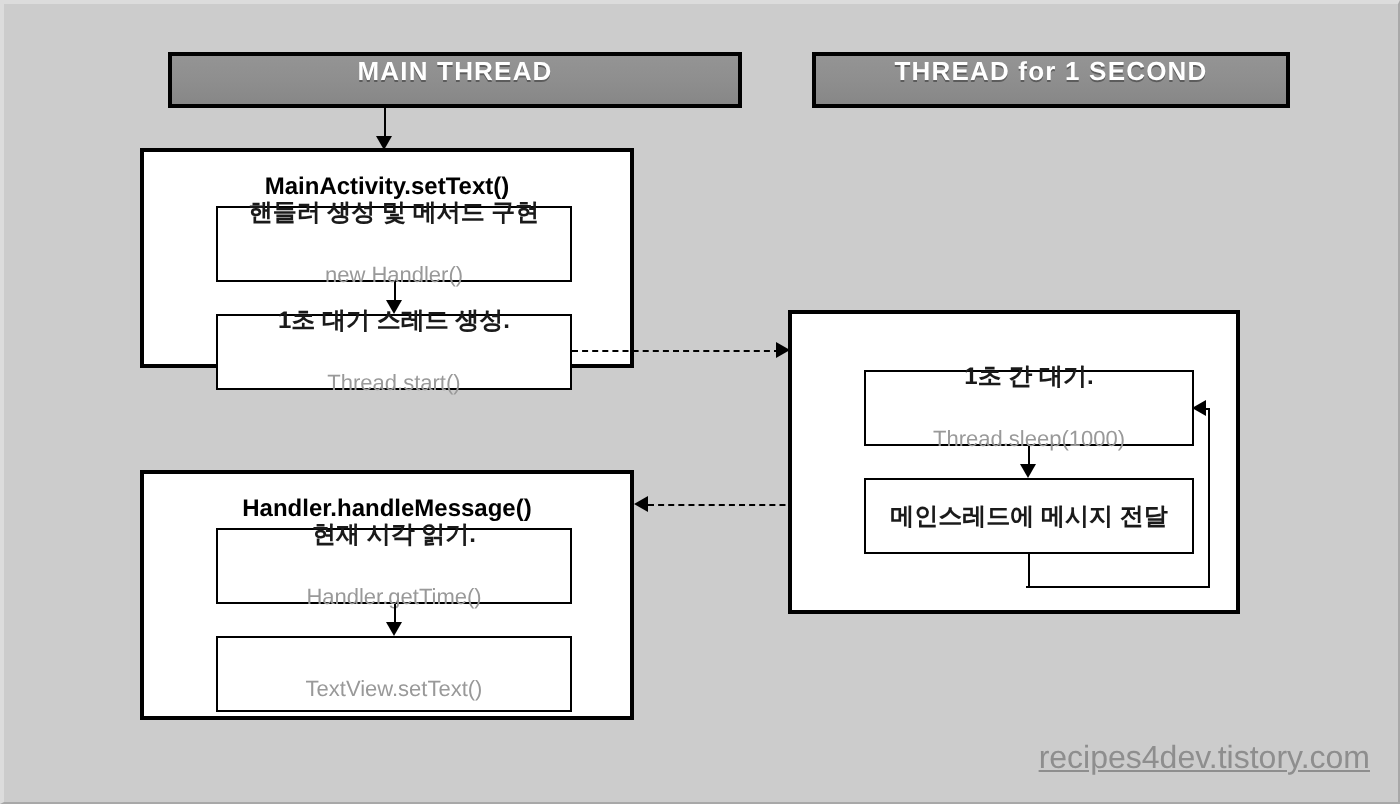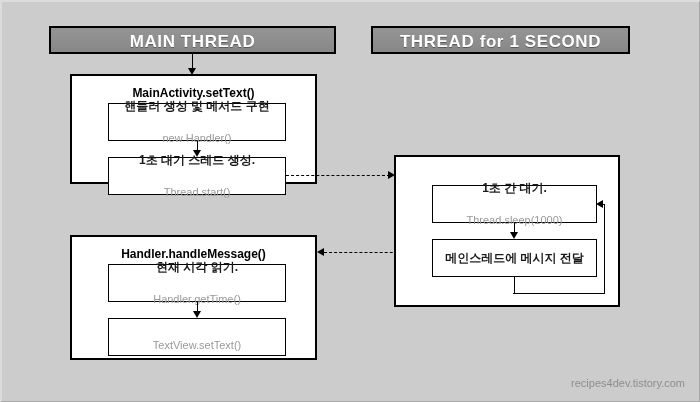--- a/index.html
+++ b/index.html
@@ -21,27 +21,28 @@
     font-family: "Liberation Sans", "DejaVu Sans", sans-serif;
   }
 
   
   .banner {
     position: absolute;
     box-sizing: border-box;
     border: 2px solid #000000;
     background: linear-gradient(to bottom, #949494 0%, #8f8f8f 45%, #878787 100%);
     color: #ffffff;
-    font-size: 17px;
+    font-size: 13px;
     font-weight: bold;
     letter-spacing: 0.6px;
     display: flex;
-    align-items: flex-end;
+    align-items: flex-start;
     justify-content: center;
     text-shadow: 0 1px 0 rgba(0,0,0,0.35);
+    margin-left: 35px;
   }
 
   
   .panel {
     position: absolute;
     box-sizing: border-box;
     background: #ffffff;
     border: 2px solid #000000;
   }
   .panel-title {
@@ -114,35 +115,36 @@
     position: absolute;
     width: 0; height: 0;
     border-top: 4.5px solid transparent;
     border-bottom: 4.5px solid transparent;
     border-right: 7px solid #000000;
   }
 
   
   .watermark {
     position: absolute;
-    font-size: 11px;
+    font-size: 16px;
     color: #8e8e8e;
     white-space: nowrap;
+    text-decoration: underline;
   }
 </style>
 </head>
 <body>
 
 <div id="canvas">
 
   <div class="banner" style="left:47px; top:24px; width:287px; height:28px;">
     <span>MAIN  THREAD</span>
   </div>
 
-  <div class="banner" style="left:369px; top:24px; width:259px; height:28px;">
+  <div class="banner" style="left:369px; top:24px; width:239px; height:28px;">
     <span>THREAD  for  1 SECOND</span>
   </div>
 
   <div class="vline" style="left:190px; top:52px; height:17px;"></div>
   <div class="arrow-down" style="left:186px; top:66px;"></div>
 
   <div class="panel" style="left:68px; top:72px; width:247px; height:110px;">
     <div class="panel-title" style="top:10px;">MainActivity.setText()</div>
   </div>
 

